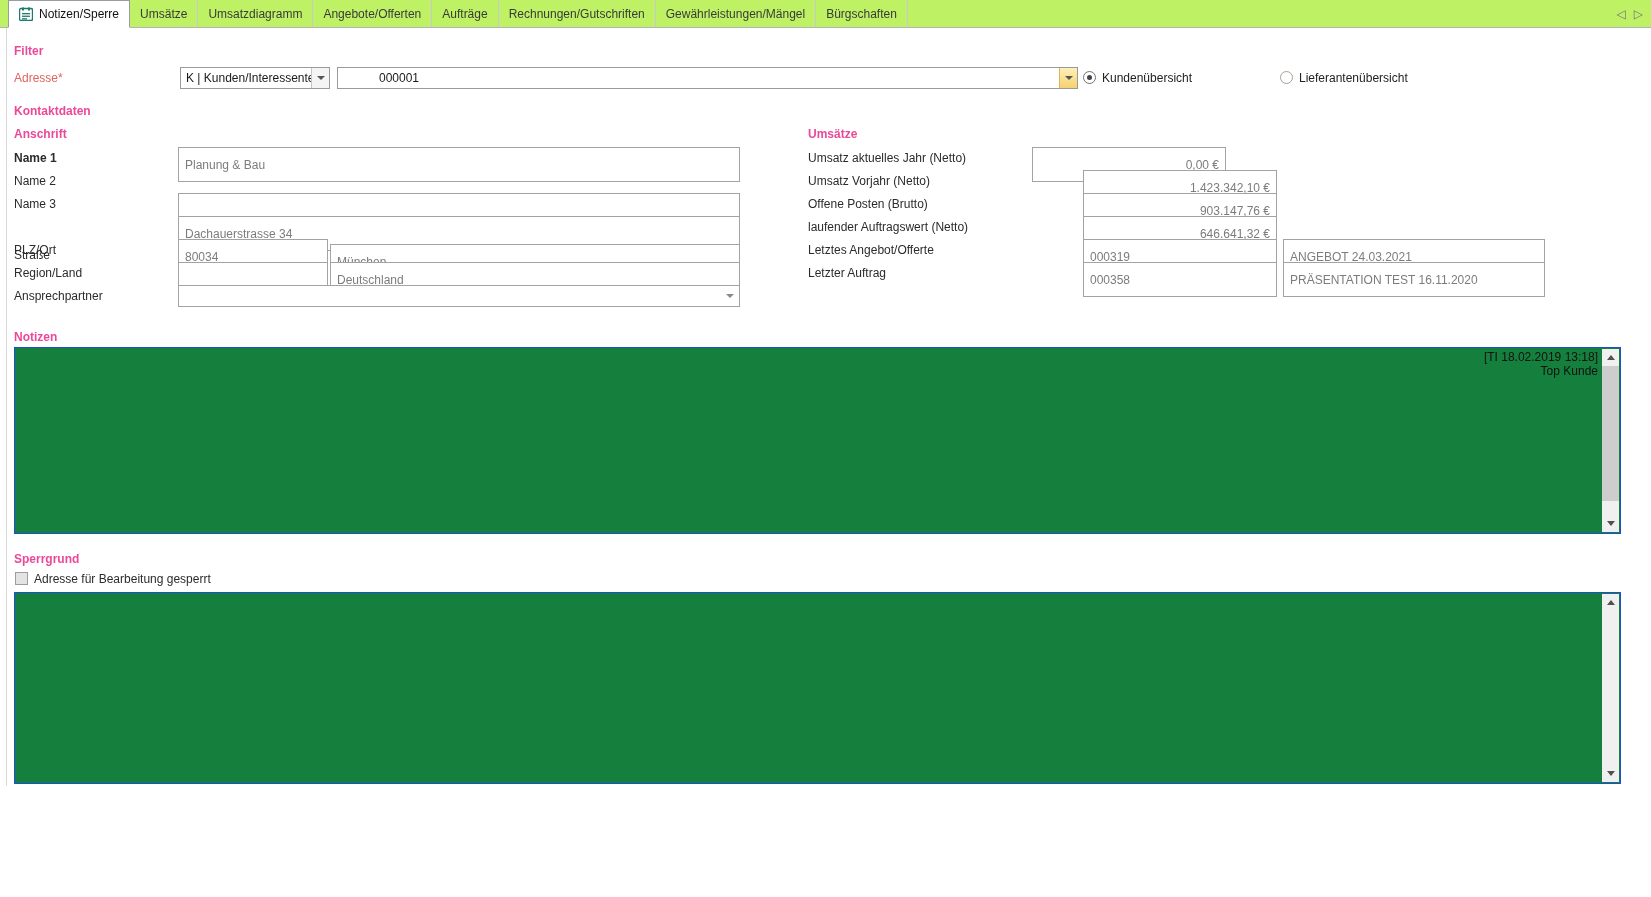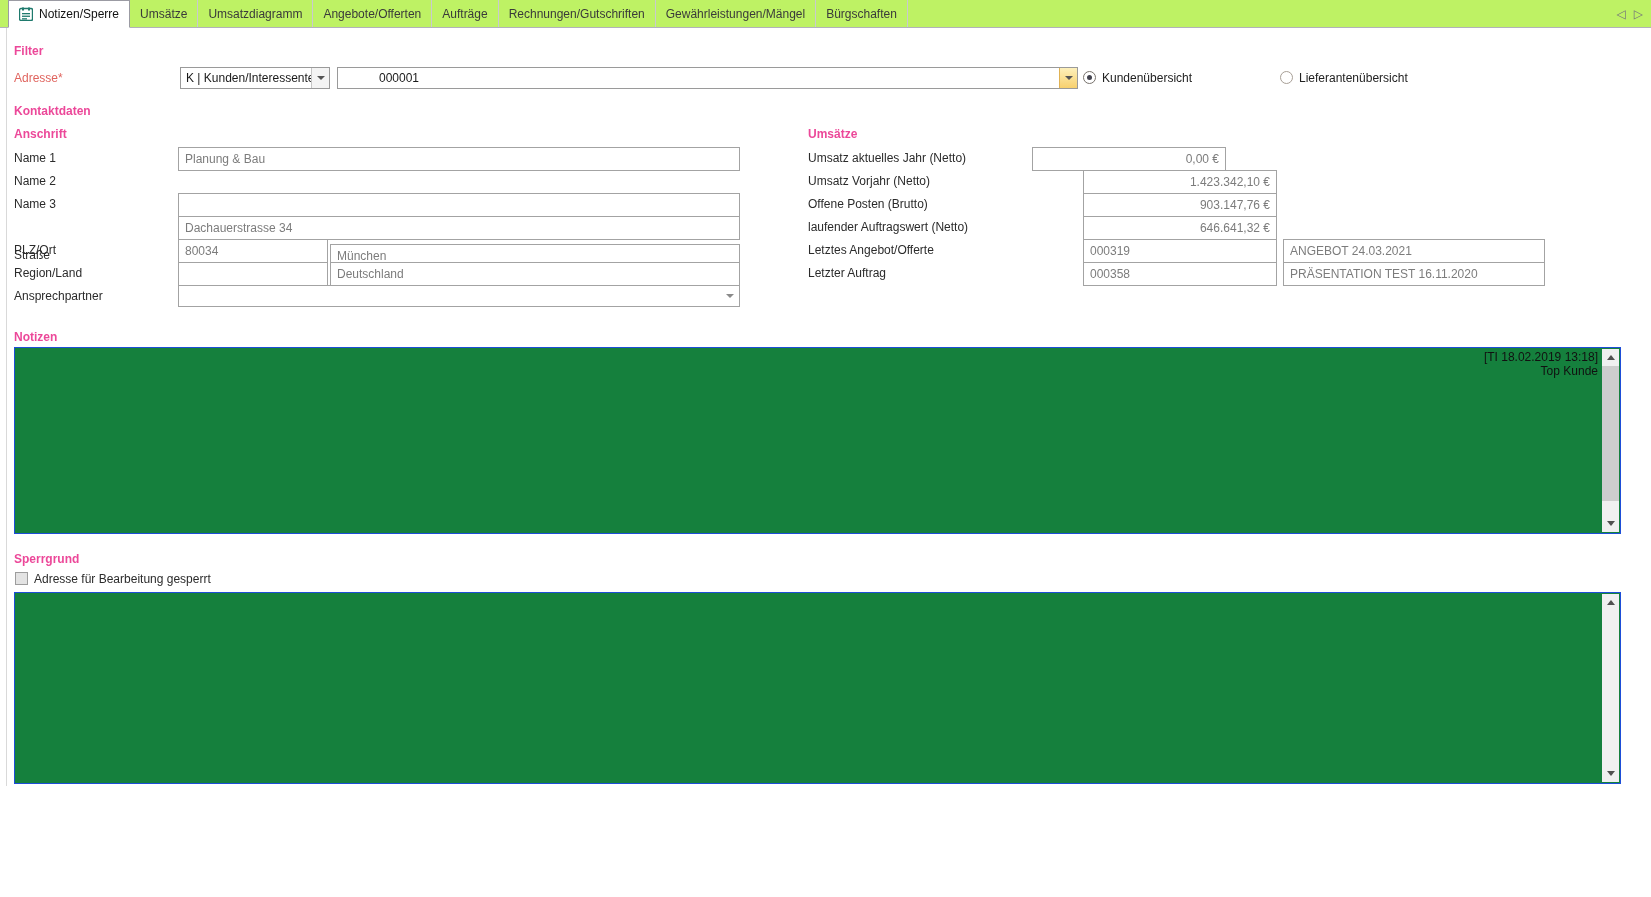--- a/index.html
+++ b/index.html
@@ -21,21 +21,21 @@
   .tab-nav span { cursor:default; }
 
   .note-icon { width:14px; height:14px; display:inline-block; }
 
   
   .heading { position:absolute; font-size:12px; font-weight:bold; color:#ec4899; }
   .flabel  { position:absolute; font-size:12px; color:#2b2b2b;text-align:right; }
   .flabel.red { color:#e0655f; }
 
   
-  .tb { position:absolute; height:24px; background:#fff; border:1px solid #a3a3a3;
+  .tb { position:absolute; height:35px; background:#fff; border:1px solid #a3a3a3;
         font-size:12px; color:#7c7c7c; padding:0 6px; display:flex; align-items:center;
         overflow:hidden; white-space:nowrap; }
   .tb.num { justify-content:flex-end; }
 
   .combo { position:absolute; height:22px; background:#fff; border:1px solid #9a9a9a;
            display:flex; align-items:center; overflow:hidden; }
   .combo .ctext { flex:1; font-size:12px; color:#1a1a1a; padding:0 5px; white-space:nowrap; overflow:hidden; }
   .combo .cbtn { width:18px; height:100%; display:flex; align-items:center; justify-content:center;
                  background:#f4f4f4; border-left:1px solid #c6c6c6; }
   .combo .cbtn.orange { background:linear-gradient(#fdf0bb,#f7d06e); border-left:1px solid #e0b254; }
@@ -131,21 +131,21 @@
   </div>
 
   <div class="radio checked" style="left:1083px; top:71px;"></div>
   <div class="rlabel" style="left:1102px; top:71px;">Kundenübersicht</div>
   <div class="radio" style="left:1280px; top:71px;"></div>
   <div class="rlabel" style="left:1299px; top:71px;">Lieferantenübersicht</div>
 
   <div class="heading" style="left:14px; top:104px;">Kontaktdaten</div>
   <div class="heading" style="left:14px; top:127px;">Anschrift</div>
 
-  <div class="flabel" style="left:14px; top:151px;">Name 1</div>
+  <div class="flabel" style="left:14px; top:151px;font-weight:bold;">Name 1</div>
   <div class="tb" style="left:178px; top:147px; width:562px;">Planung &amp; Bau</div>
 
   <div class="flabel" style="left:14px; top:174px;">Name 2</div>
 
   <div class="flabel" style="left:14px; top:197px;">Name 3</div>
   <div class="tb" style="left:178px; top:193px; width:562px;"></div>
 
   <div class="flabel" style="left:14px; top:220px;margin-top:28px;">Straße</div>
   <div class="tb" style="left:178px; top:216px; width:562px;">Dachauerstrasse 34</div>
 

